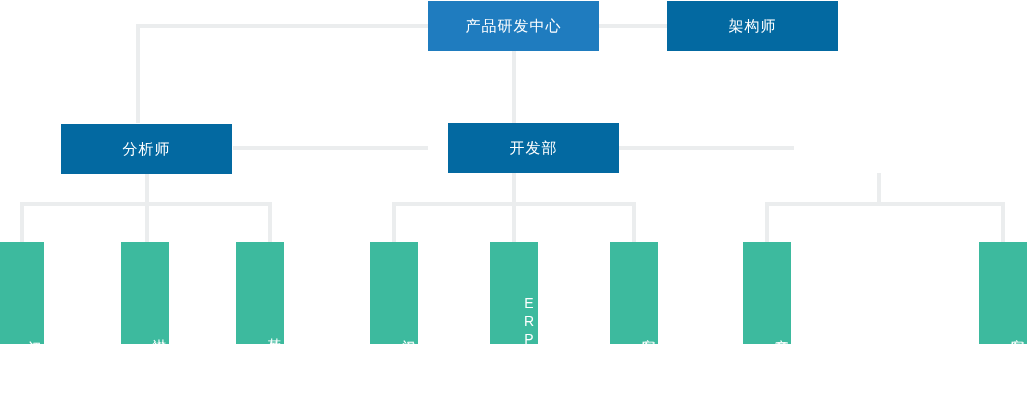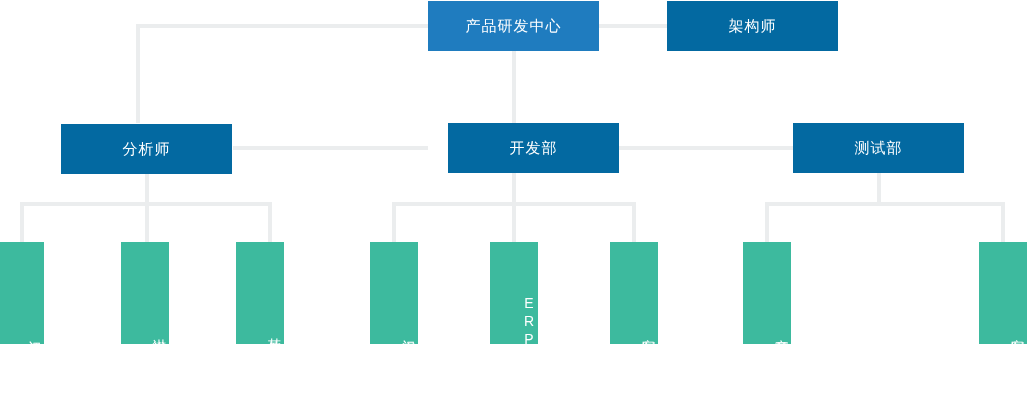--- a/index.html
+++ b/index.html
@@ -95,23 +95,20 @@
   </div>
 
   <div class="node teal" style="left:61px; top:108px; width:171px; height:50px;margin-top:16px;">
     <span>分析师</span>
   </div>
 
   <div class="node teal" style="left:448px; top:123px; width:171px; height:50px;">
     <span>开发部</span>
   </div>
 
-  <div class="node teal" style="left:793px; top:123px; width:171px; height:50px;">
-    <span>测试部</span>
-  </div>
 
   <div class="node green vertical" style="left:0px; top:242px; width:44px; height:170px;">
     <span class="vlabel">门业分析组</span>
   </div>
 
   <div class="node green vertical" style="left:121px; top:242px; width:48px; height:170px;">
     <span class="vlabel">淋浴房分析组</span>
   </div>
 
   <div class="node green vertical" style="left:236px; top:242px; width:48px; height:170px;">

